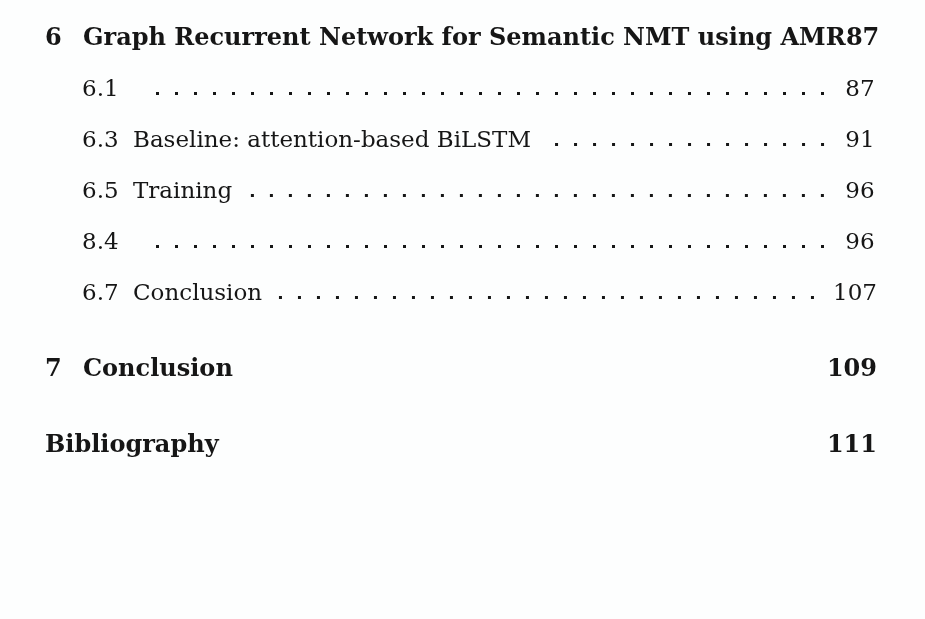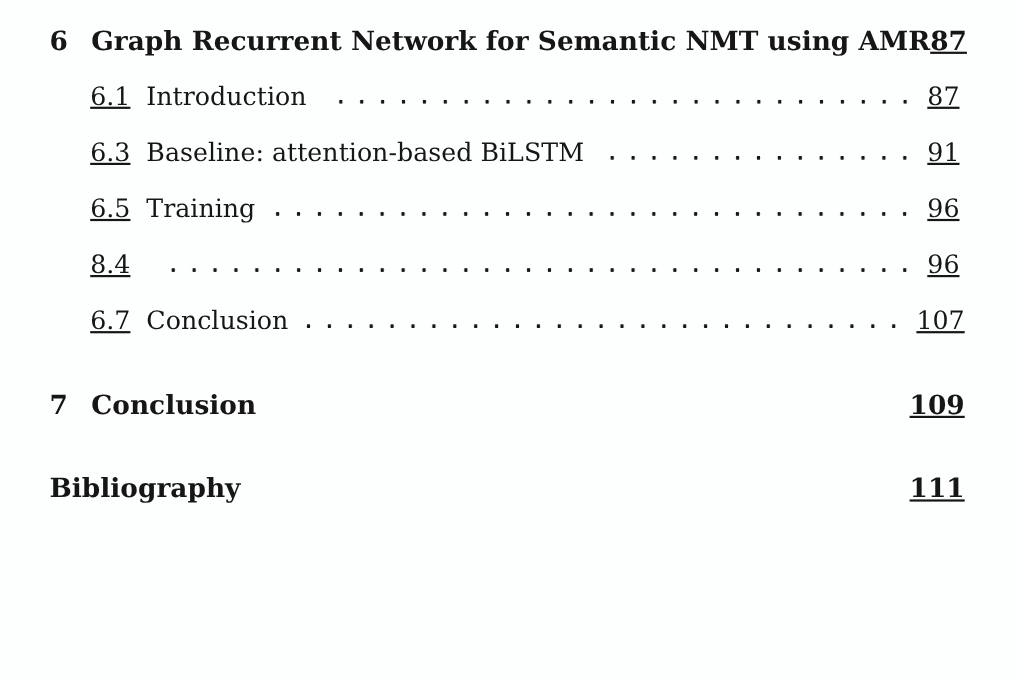--- a/index.html
+++ b/index.html
@@ -35,54 +35,51 @@
   .row.chapter:not(:first-child) { margin-top: 44px; }
   .row.section {
     font-size: 23px;
     margin-left: 37px;
   }
   .chapter .num {
     flex: 0 0 38px;
   }
   .section .num {
     flex: 0 0 51px;
-    text-decoration: underline;
   }
   .title { flex: 0 0 auto; text-align: right; }
   .spacer { flex: 1 1 auto; }
   .leader {
     flex: 1 1 auto;
     height: 5px;
     margin: 0 10px 0 14px;
     background-image: radial-gradient(circle, var(--text) 1.55px, rgba(0,0,0,0) 1.9px);
     background-size: 19px 5px;
     background-repeat: repeat-x;
     background-position: right 1px bottom 0;
   }
   .page-num {
     flex: 0 0 auto;
     min-width: 34px;
-    text-align: left;
-    text-decoration: underline;
+    text-align: center;
   }
 </style>
 </head>
 <body>
 
 <main class="page">
   <div id="toc">
       <div class="row chapter">
     <span class="num">6</span>
     <span class="title">Graph Recurrent Network for Semantic NMT using AMR</span>
     <span class="spacer"></span>
     <span class="page-num">87</span>
   </div>
       <div class="row section">
     <span class="num">6.1</span>
-    <span class="title">Introduction</span>
     <span class="leader"></span>
     <span class="page-num">87</span>
   </div>
       <div class="row section">
     <span class="num">6.3</span>
     <span class="title">Baseline: attention-based BiLSTM</span>
     <span class="leader"></span>
     <span class="page-num">91</span>
   </div>
       <div class="row section">

